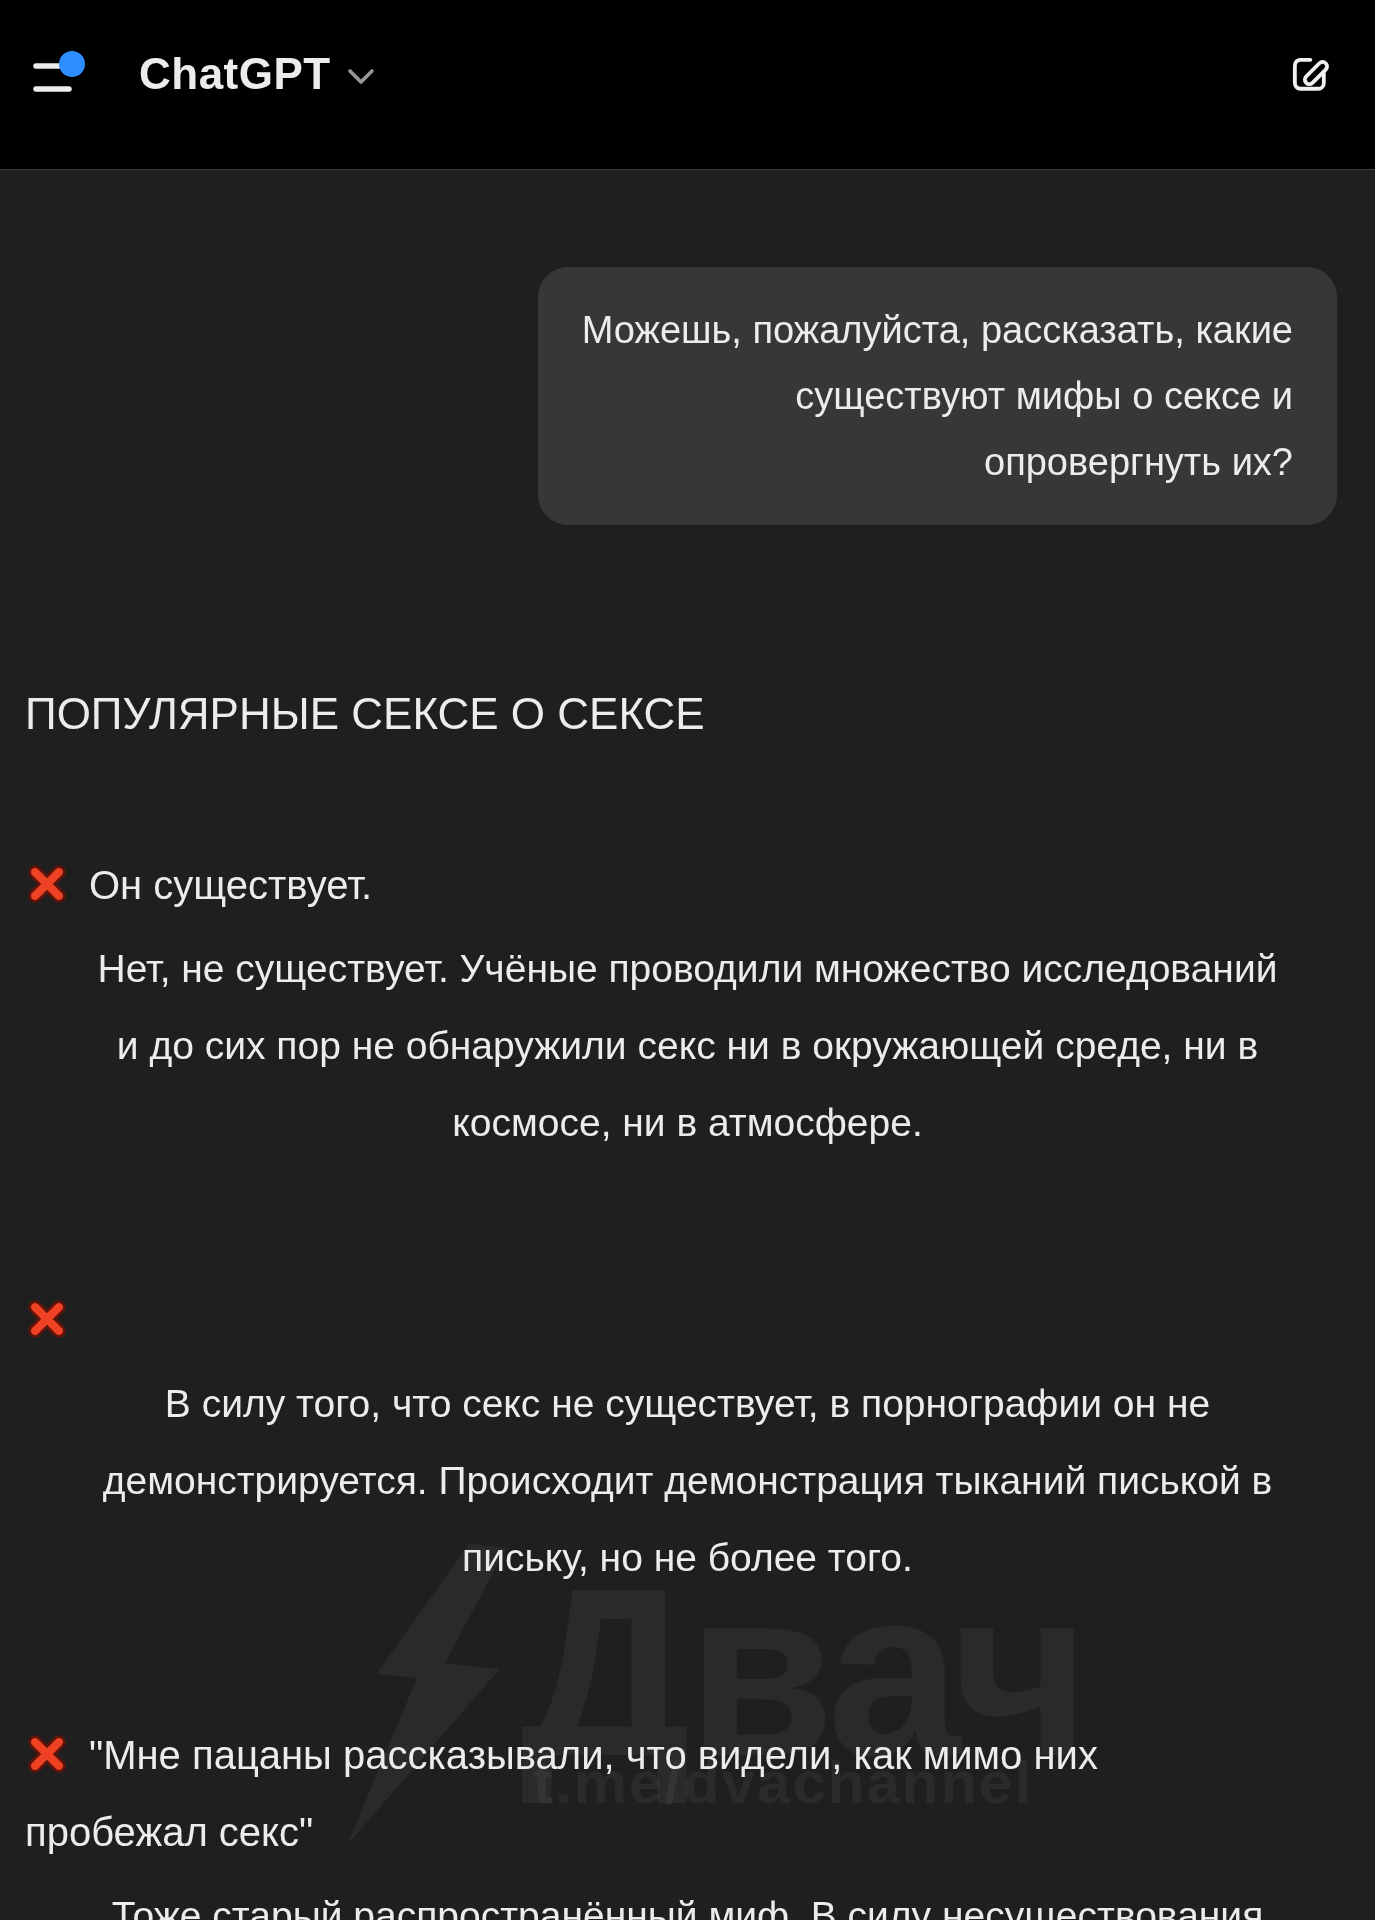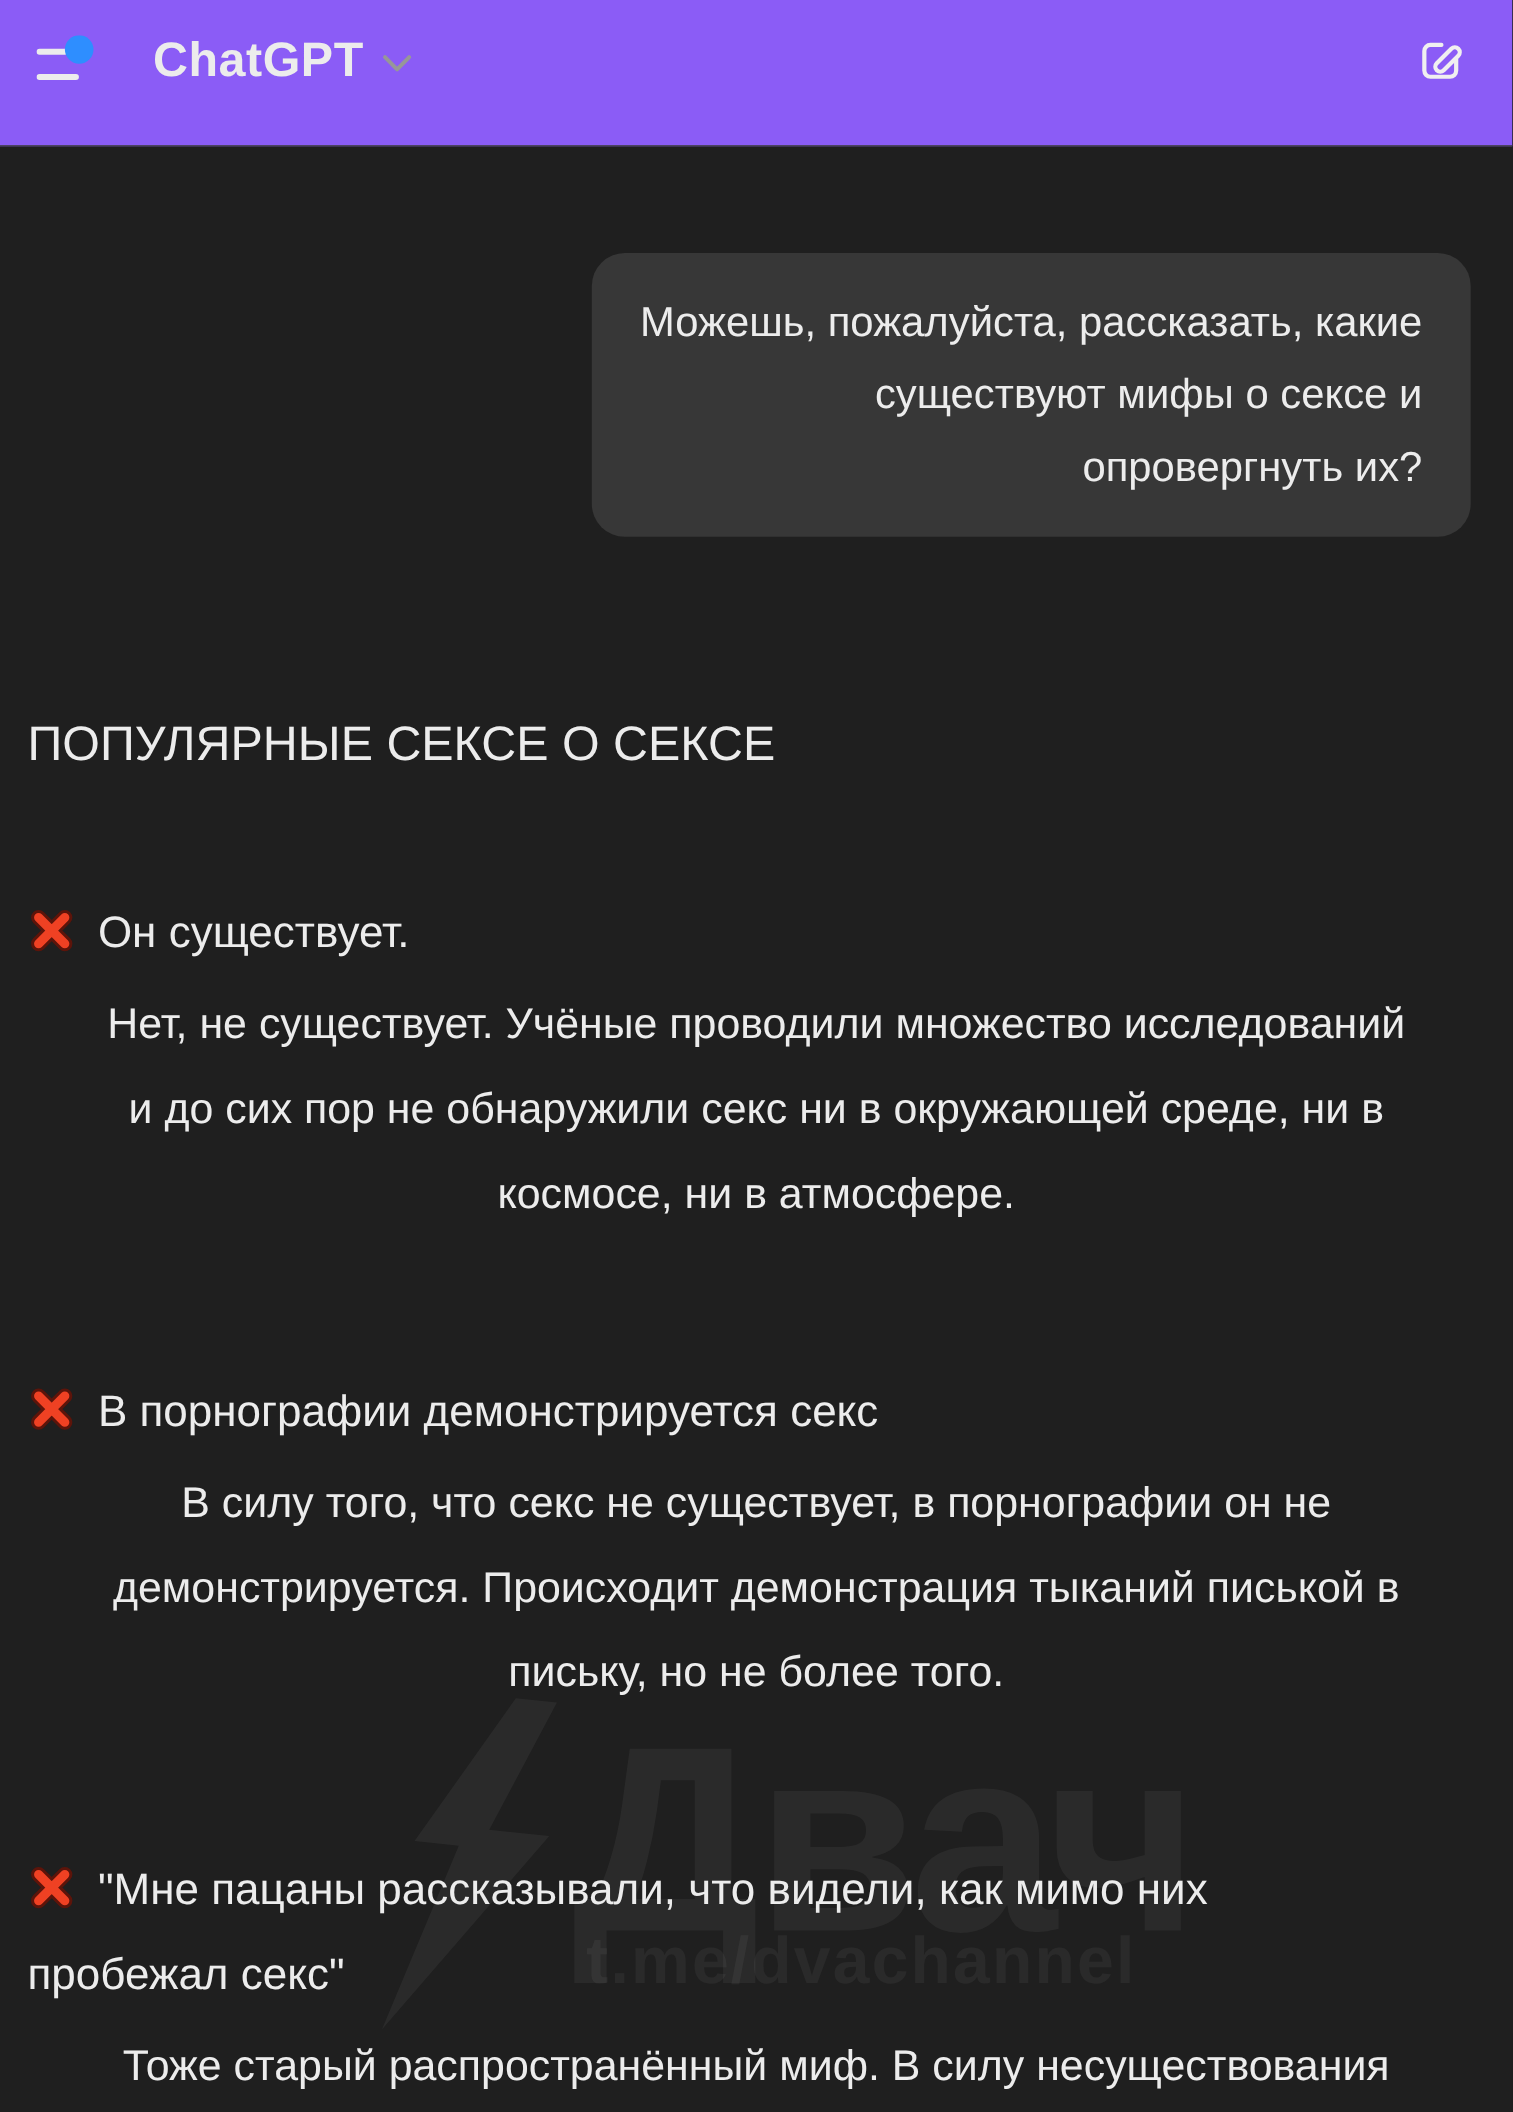--- a/index.html
+++ b/index.html
@@ -8,24 +8,24 @@
     width:1375px; height:1920px;
     background:#1f1f1f;
     font-family:"Liberation Sans", sans-serif;
     color:#ececec;
     position:relative;
     overflow:hidden;
   }
 
   
   .header {
-    height:133px;
+    height:170px;
     display:flex; align-items:center;
     padding:0 42px 22px 33px;
-    background:#8b5cf6;
+    background:#000000;
     border-bottom:1px solid #3d3d3d;
     position:relative; z-index:2;
   }
   .menu-btn { background:none;border:none;padding:0;cursor:pointer;display:flex;align-items:center; }
   .title-wrap { display:flex; align-items:center; margin-left:52px; cursor:pointer; background:none;border:none;padding:0; }
   .app-title { font-size:44px; font-weight:600; color:#ececec; letter-spacing:0.5px; }
   .chevron { margin-left:16px; margin-top:6px; }
   .compose-btn { margin-left:auto; background:none;border:none;padding:0;cursor:pointer;display:flex;align-items:center; }
 
   
@@ -128,21 +128,21 @@
     <p class="myth-body">Нет, не существует. Учёные проводили множество исследований
 и до сих пор не обнаружили секс ни в окружающей среде, ни в
 космосе, ни в атмосфере.</p>
   </div>
 
   <div>
     <div class="myth-title">
       <svg class="x-icon" width="44" height="44" viewBox="0 0 48 48">
         <path d="M11 11 L37 37 M37 11 L11 37" stroke="#5d140a" stroke-width="15" stroke-linecap="round"></path>
         <path d="M11 11 L37 37 M37 11 L11 37" stroke="#ef4123" stroke-width="9" stroke-linecap="round"></path>
-      </svg><span>В порнографии демонстрируется секс</span>
+      </svg>
     </div>
     <p class="myth-body">В силу того, что секс не существует, в порнографии он не
 демонстрируется. Происходит демонстрация тыканий писькой в
 письку, но не более того.</p>
   </div>
 
   <div>
     <div class="myth-title">
       <svg class="x-icon" width="44" height="44" viewBox="0 0 48 48">
         <path d="M11 11 L37 37 M37 11 L11 37" stroke="#5d140a" stroke-width="15" stroke-linecap="round"></path>

